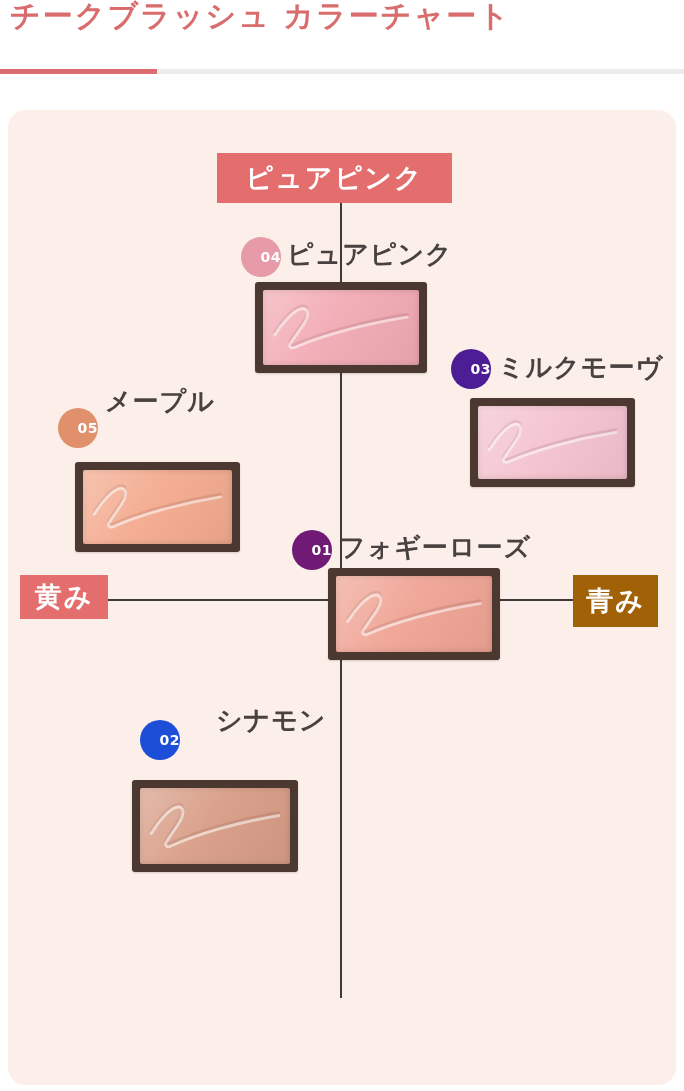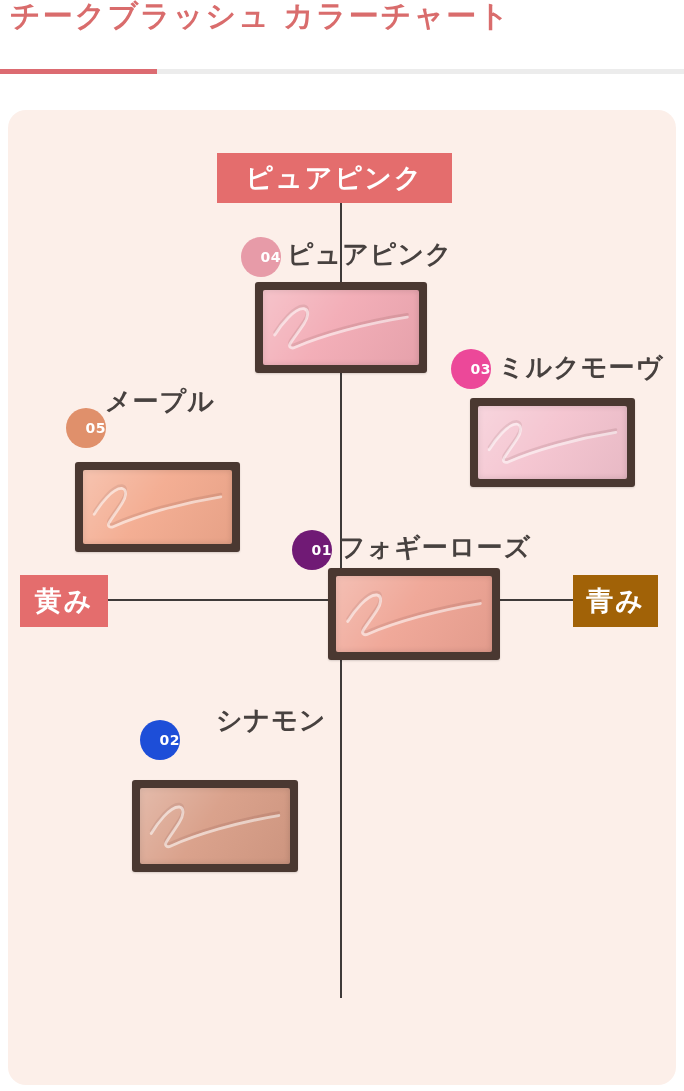--- a/index.html
+++ b/index.html
@@ -23,21 +23,21 @@
   }
   .axis-v { position:absolute; left:332px; top:93px; width:2px; height:795px; }
   .axis-h { position:absolute; left:100px; top:489px; width:465px; height:2px; }
 
   .axis-label {
     position:absolute; display:flex; align-items:center; justify-content:center;
     color:#ffffff; font-weight:bold; font-size:27px; letter-spacing:2px;
   }
   .axis-top    { left:209px; top:43px;  width:235px; height:50px; }
   .axis-bottom { left:177px; top:888px; width:313px; height:52px; }
-  .axis-left   { left:12px;  top:465px; width:88px;  height:52px; }
+  .axis-left   { left:12px;  top:465px; width:88px;  height:44px; }
   .axis-right  { left:565px; top:465px; width:85px;  height:52px; }
 
   
   .badge {
     position:absolute; width:40px; height:40px; border-radius:50%;
     color:#ffffff; font-size:14px; font-weight:bold;
     text-align:right; line-height:40px; letter-spacing:0.5px;
   }
   .pname {
     position:absolute; color:#47413f; font-size:26px; font-weight:bold;
@@ -112,37 +112,37 @@
         <div class="pan" style="background-color: rgb(242, 170, 180);">
           <svg class="swoosh" viewBox="0 0 160 80" preserveAspectRatio="none">
             <path class="sw-dark" d="M12 45 C18 35 32 16 42 17 C48 18 46 27 42 33 C37 41 31 49 28 54 C26 58 29 60 33 58 C60 46 104 33 148 26"></path>
             <path class="sw-light" d="M12 48 C18 38 32 19 42 20 C48 21 46 30 42 36 C37 44 31 52 28 57 C26 61 29 63 33 61 C60 49 104 36 148 29"></path>
           </svg>
         </div>
       </div>
     </div>
 
     <div>
-      <span class="badge badge-03" style="background-color: #ec4899;">03</span>
+      <span class="badge badge-03" style="background-color: #4c1d95;">03</span>
       <span class="pname name-03">
         <span class="pline">ミルクモーヴ</span>
         <span class="pline"></span>
       </span>
       <div class="swatch swatch-03" style="background-color: rgb(74, 56, 49);">
         <div class="pan" style="background-color: rgb(244, 195, 207);">
           <svg class="swoosh" viewBox="0 0 160 80" preserveAspectRatio="none">
             <path class="sw-dark" d="M12 45 C18 35 32 16 42 17 C48 18 46 27 42 33 C37 41 31 49 28 54 C26 58 29 60 33 58 C60 46 104 33 148 26"></path>
             <path class="sw-light" d="M12 48 C18 38 32 19 42 20 C48 21 46 30 42 36 C37 44 31 52 28 57 C26 61 29 63 33 61 C60 49 104 36 148 29"></path>
           </svg>
         </div>
       </div>
     </div>
 
     <div>
-      <span class="badge badge-05" style="background-color: rgb(224, 144, 107); margin-left: 8px;">05</span>
+      <span class="badge badge-05" style="background-color: rgb(224, 144, 107);">05</span>
       <span class="pname name-05">
         <span class="pline">メープル</span>
       </span>
       <div class="swatch swatch-05" style="background-color: rgb(74, 56, 49);">
         <div class="pan" style="background-color: rgb(243, 170, 142);">
           <svg class="swoosh" viewBox="0 0 160 80" preserveAspectRatio="none">
             <path class="sw-dark" d="M12 45 C18 35 32 16 42 17 C48 18 46 27 42 33 C37 41 31 49 28 54 C26 58 29 60 33 58 C60 46 104 33 148 26"></path>
             <path class="sw-light" d="M12 48 C18 38 32 19 42 20 C48 21 46 30 42 36 C37 44 31 52 28 57 C26 61 29 63 33 61 C60 49 104 36 148 29"></path>
           </svg>
         </div>

